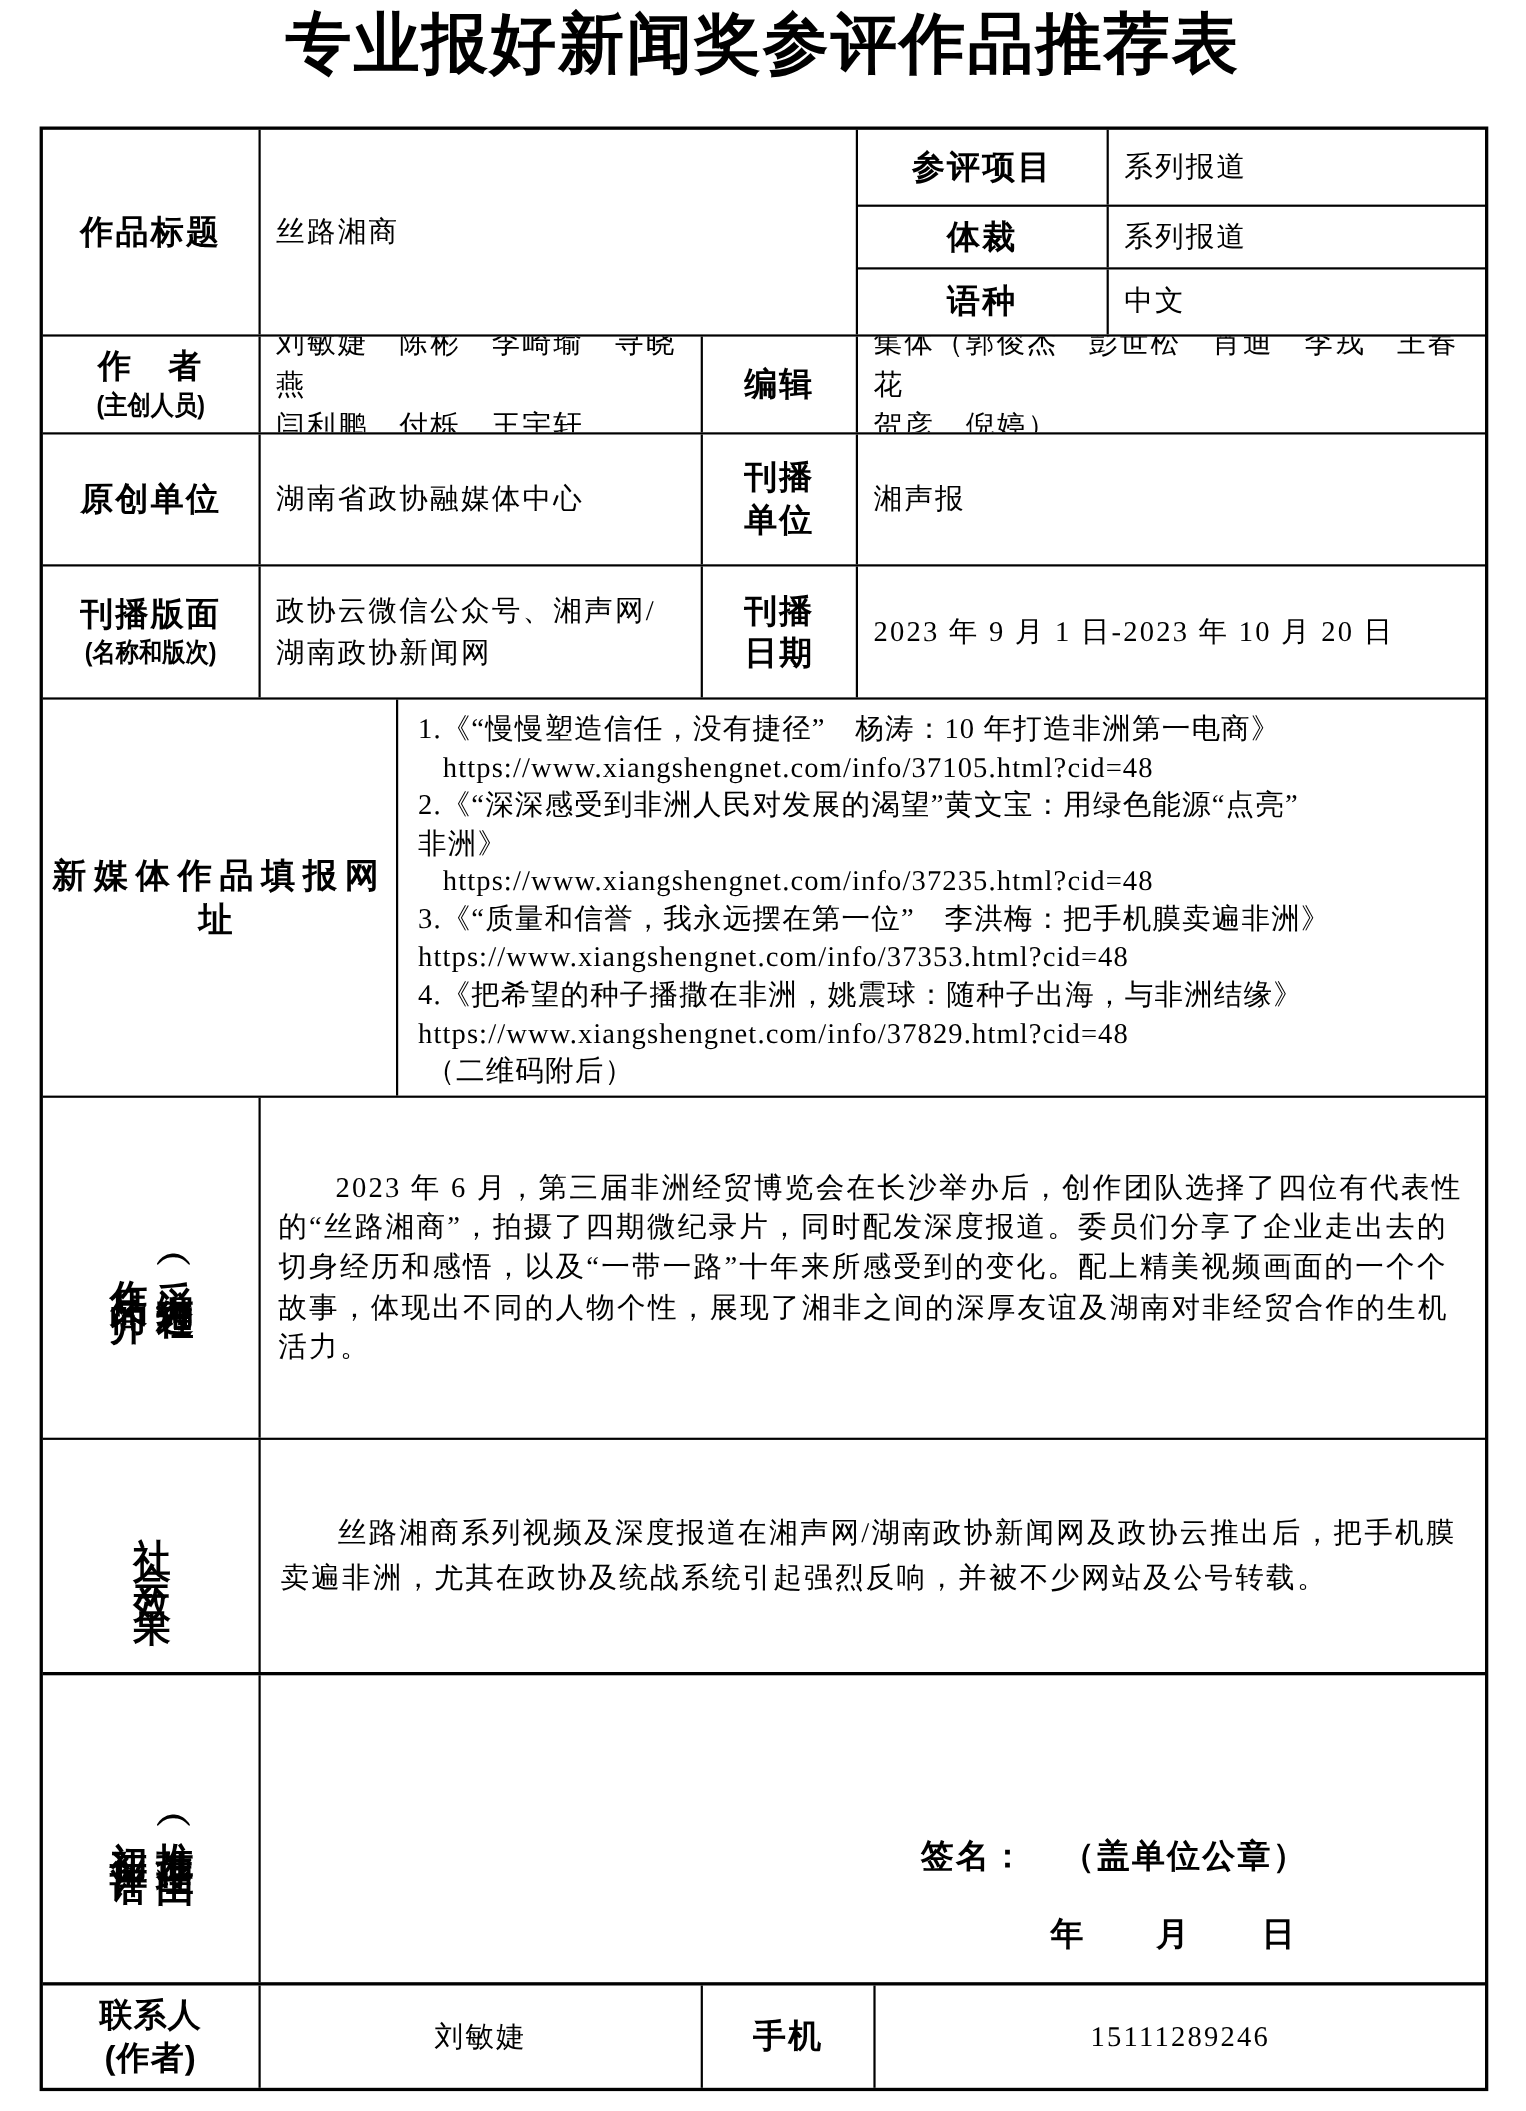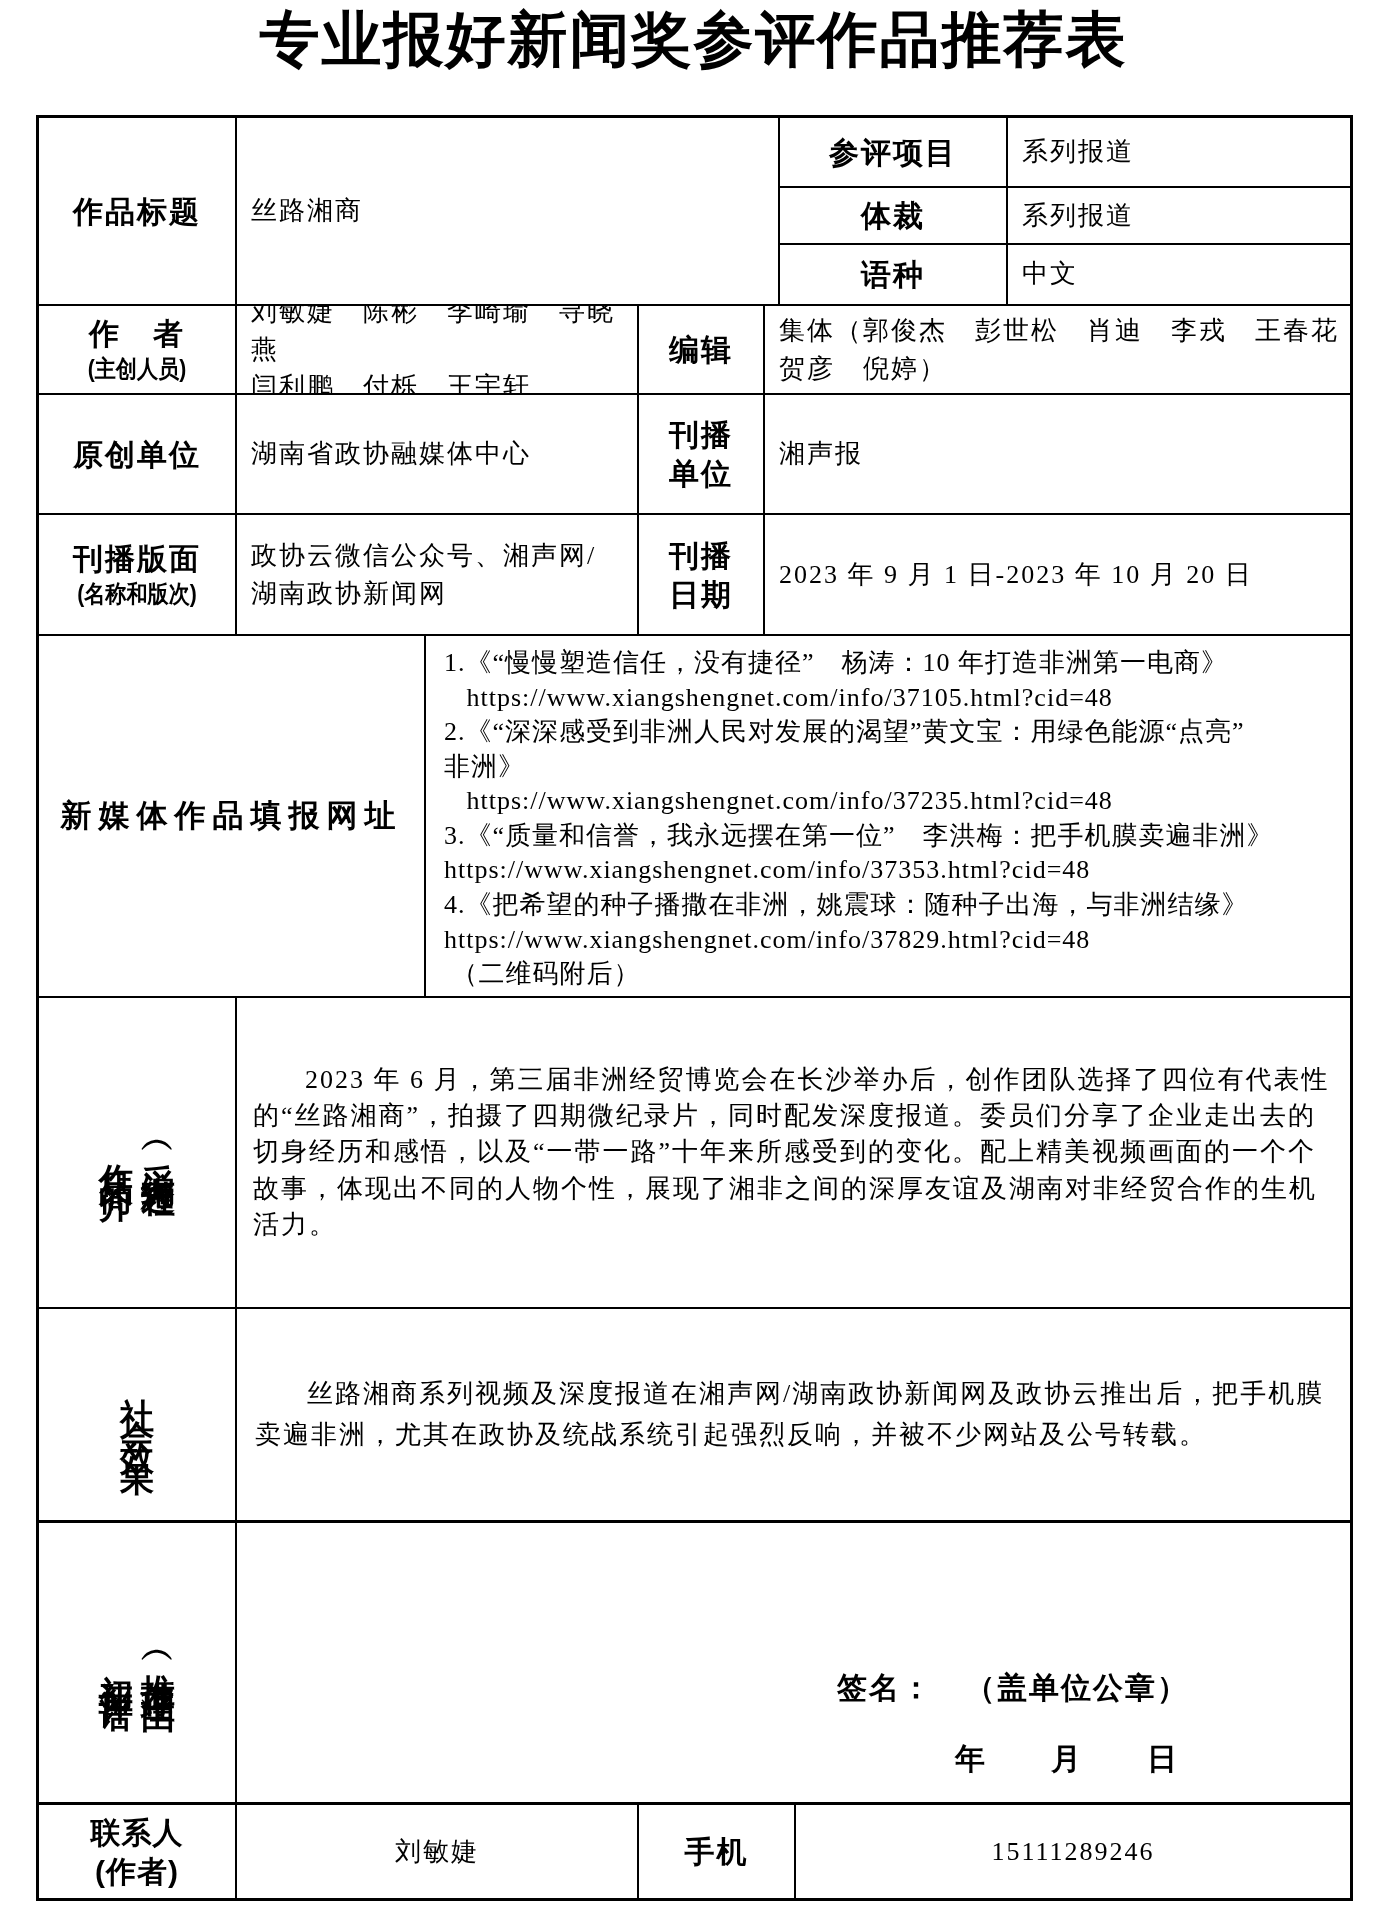--- a/index.html
+++ b/index.html
@@ -19,21 +19,21 @@
   .lbl{justify-content:center;text-align:center;
        font-family:"Liberation Sans",sans-serif;font-weight:700;font-size:30px;
        letter-spacing:2px;flex-direction:column;line-height:1.3;}
   .val{font-size:26px;letter-spacing:2px;line-height:1.45;}
   .pad{padding-left:14px;padding-right:10px;}
   .pre{white-space:pre-wrap;}
   .ctr{justify-content:center;text-align:center;}
   .condensed{font-size:24px;letter-spacing:0;transform:scaleX(0.88);}
   .wA{width:198px;}
   .wB{width:402px;}
-  .wC{width:126px;}
+  .wC{width:141px;}
   .wD{width:157px;}
   .flex1{flex:1;}
   .subgrid{flex:1;display:flex;flex-direction:column;}
   .subrow{display:flex;border-bottom:2px solid #000;box-sizing:border-box;}
   .subrow:last-child{border-bottom:none;}
   .wSub{width:228px;text-align:right;}
   
   .vwrap{justify-content:center;align-items:center;display:flex;gap:3px;}
   .vcol{writing-mode:vertical-rl;font-family:"Liberation Serif",serif;font-weight:700;
         font-size:34px;letter-spacing:8px;line-height:1.15;}
@@ -106,21 +106,21 @@
         <span class="condensed">(名称和版次)</span>
       </div>
       <div class="cell val pad pre wB">政协云微信公众号、湘声网/
 湖南政协新闻网</div>
       <div class="cell lbl pre wC">刊播
 日期</div>
       <div class="cell val pad flex1">2023 年 9 月 1 日-2023 年 10 月 20 日</div>
     </div>
 
     <div class="row" style="height:362px">
-      <div class="cell lbl urllbl" style="width:387px">新媒体作品填报网址</div>
+      <div class="cell lbl urllbl" style="width:323px">新媒体作品填报网址</div>
       <div class="cell val pre urlcell flex1">1.《“慢慢塑造信任，没有捷径”　杨涛：10 年打造非洲第一电商》
    https://www.xiangshengnet.com/info/37105.html?cid=48
 2.《“深深感受到非洲人民对发展的渴望”黄文宝：用绿色能源“点亮”
 非洲》
    https://www.xiangshengnet.com/info/37235.html?cid=48
 3.《“质量和信誉，我永远摆在第一位”　李洪梅：把手机膜卖遍非洲》
 https://www.xiangshengnet.com/info/37353.html?cid=48
 4.《把希望的种子播撒在非洲，姚震球：随种子出海，与非洲结缘》
 https://www.xiangshengnet.com/info/37829.html?cid=48
  （二维码附后）</div>

